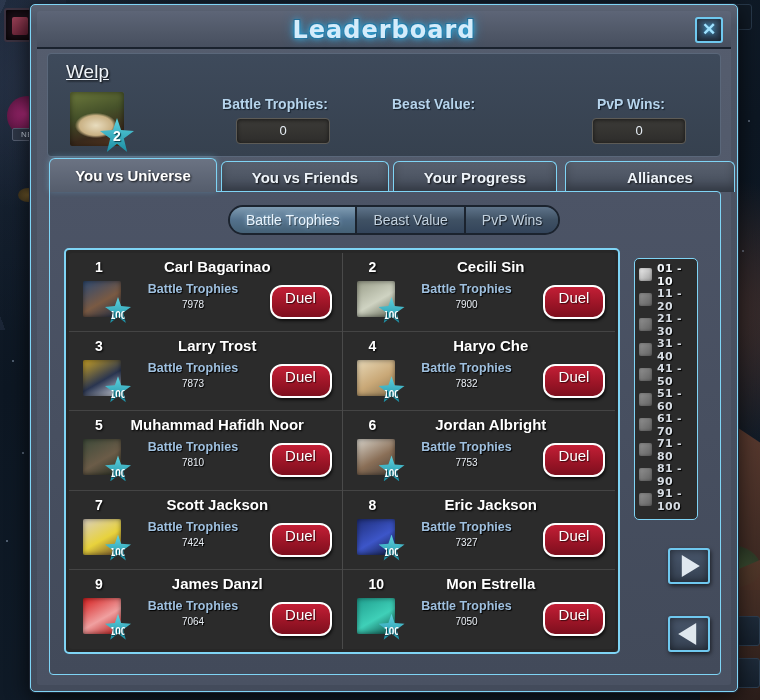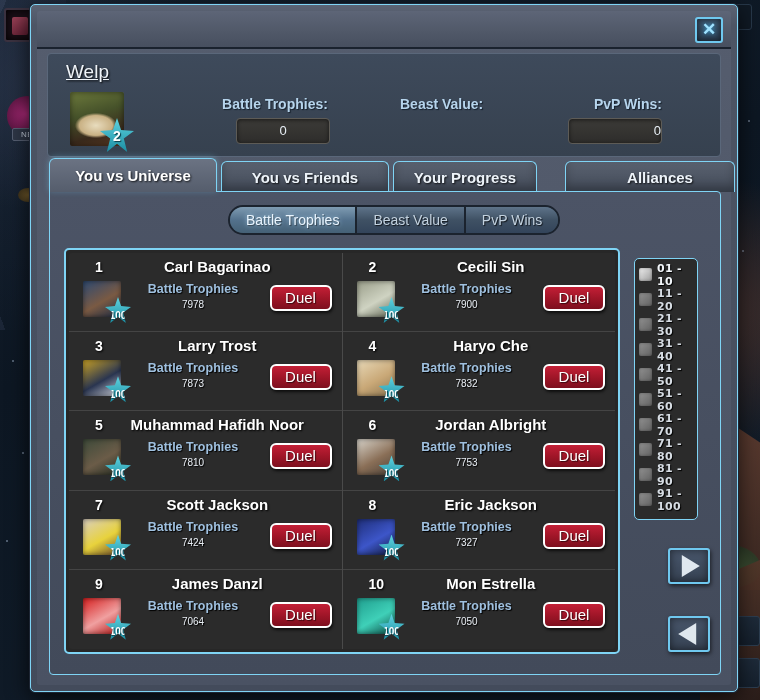--- a/index.html
+++ b/index.html
@@ -180,23 +180,23 @@
   }
   .stat-value-box {
     margin-top: 6px; height: 26px; width: 94px;
     background: linear-gradient(180deg, #3c3b38, #2e2d2b);
     border: 1px solid #5d5b56; border-radius: 4px;
     color: #e7eef5; font-size: 13px; line-height: 24px;
     box-shadow: inset 0 1px 4px rgba(0,0,0,0.6);
   }
   #stat-trophies { left: 172px; }
   #stat-trophies .stat-value-box { margin-left: 16px; }
-  #stat-beast { left: 352px; }
+  #stat-beast { left: 344px; }
   #stat-beast .stat-value-box { margin-left: 6px; }
-  #stat-pvp { left: 504px; text-align: right; }
+  #stat-pvp { left: 528px; }
   #stat-pvp .stat-value-box { margin-left: 16px; }
 
   
   #tabs { position: absolute; left: 12px; top: 147px; right: 10px; height: 34px; }
   .tab {
     position: absolute; top: 0; height: 34px;
     border-radius: 6px 6px 0 0;
     border: 1px solid #7fd4f5; border-bottom: none;
     font-size: 15px; font-weight: bold;
     display: flex; align-items: center; justify-content: center;
@@ -210,21 +210,21 @@
     box-shadow: inset 0 -6px 10px rgba(0,0,0,0.25);
   }
   .tab.active {
     background: linear-gradient(180deg, #6b7383 0%, #555d6c 100%);
     color: #ffffff;
     z-index: 5;
     box-shadow: 0 -1px 6px rgba(127,212,245,0.35);
   }
   #tab-0 { left: 0;   width: 168px; }
   #tab-1 { left: 172px; width: 168px; }
-  #tab-2 { left: 344px; width: 144px; }
+  #tab-2 { left: 344px; width: 164px; }
   #tab-3 { left: 516px; width: 170px; padding-left: 20px; }
 
   
   #content {
     position: absolute; left: 12px; top: 180px; right: 10px; bottom: 10px;
     background: linear-gradient(180deg, #4c5466 0%, #424a5a 100%);
     border: 1px solid #7fd4f5;
     border-radius: 0 4px 4px 4px;
   }
 
@@ -311,24 +311,24 @@
     text-shadow: 1px 1px 1px #000;
   }
   .stat-num {
     position: absolute; left: 62px; top: 46px; width: 124px;
     text-align: center;
     font-size: 10px; color: #e9eef4;
     text-shadow: 1px 1px 1px #000;
   }
   .duel-btn {
     position: absolute; right: 10px; top: 32px;
-    width: 62px; height: 26px;
+    width: 62px; height: 34px;
     background: linear-gradient(180deg, #c31f36 0%, #9d1527 55%, #7d0f1e 100%);
     border: 2px solid #ffffff;
-    border-radius: 6px;
+    border-radius: 12px;
     color: #fff; font-size: 15px; line-height: 22px; text-align: center;
     cursor: pointer;
     box-shadow: 1px 2px 3px rgba(0,0,0,0.7);
     text-shadow: 1px 1px 1px rgba(0,0,0,0.6);
   }
 
   
   #range-panel {
     position: absolute; left: 584px; top: 66px;
     width: 64px; height: 262px;
@@ -405,20 +405,21 @@
   <div class="bg-star" style="left:22px;top:452px"></div>
   <div class="bg-star" style="left:6px;top:540px"></div>
   <div class="bg-star" style="left:748px;top:120px"></div>
   <div class="bg-star" style="left:742px;top:250px"></div>
 </div>
 
 <div id="dialog">
   <div id="dialog-inner">
 
     <div id="title-bar">
+      <div id="window-title">Leaderboard</div>
       <div id="close-button">
         <div class="x">✕</div>
       </div>
     </div>
 
     <div id="profile-panel">
       <div id="player-name">Welp</div>
       <div id="avatar-wrap">
         <div id="avatar-img"></div>
         <div class="star-badge" id="level-badge">

